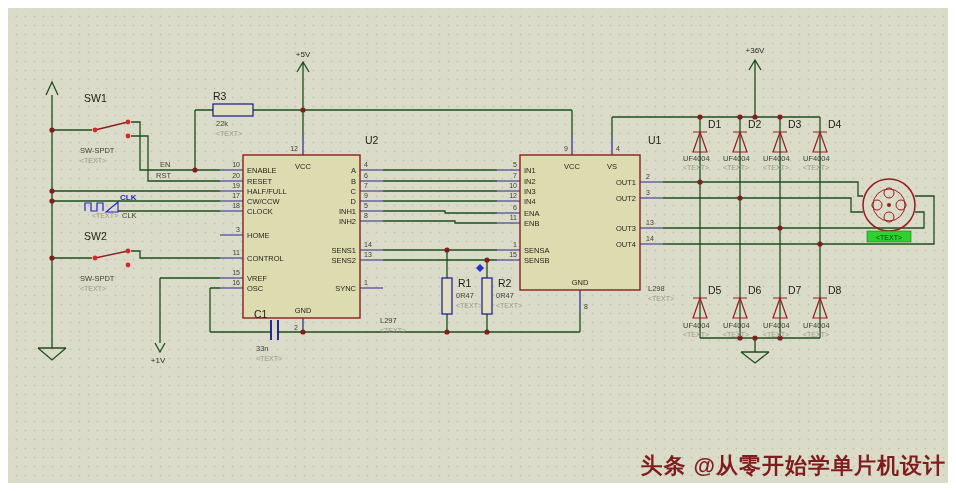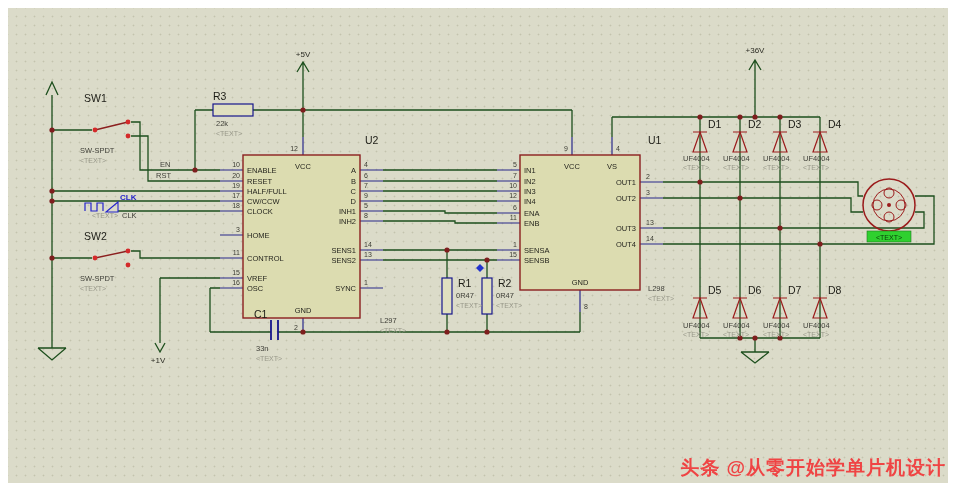--- a/index.html
+++ b/index.html
@@ -12,22 +12,22 @@
   svg.schematic{position:absolute;left:0;top:0;width:956px;height:493px;}
   svg text{font-family:"Liberation Sans",sans-serif;fill:#26261f;user-select:none;}
   .ref{font-size:10.5px;fill:#1c1c16;}
   .pname{font-size:7.5px;fill:#26261f;}
   .pnum{font-size:7px;fill:#3c3c33;}
   .t7d{font-size:7.5px;fill:#41413a;}
   .t7g{font-size:7px;fill:#98988a;}
   .t8{font-size:8px;fill:#2c2c24;}
   .clkb{font-size:8px;fill:#2424cc;font-weight:bold;}
   .motorlbl{font-size:7px;fill:#0a3a0a;}
-  .watermark{position:absolute;right:10px;bottom:12px;font-size:19px;font-weight:bold;
-    color:#ef4444;letter-spacing:1px;}
+  .watermark{position:absolute;right:10px;bottom:12px;font-size:22px;font-weight:bold;
+    color:#7f1d1d;letter-spacing:1px;}
 </style>
 </head>
 <body>
 
 <div class="frame">
   <div class="sheet"></div>
 
   <svg class="schematic" viewBox="0 0 956 493">
 
     <g stroke="#1d4f1d" stroke-width="1.3" fill="none">

